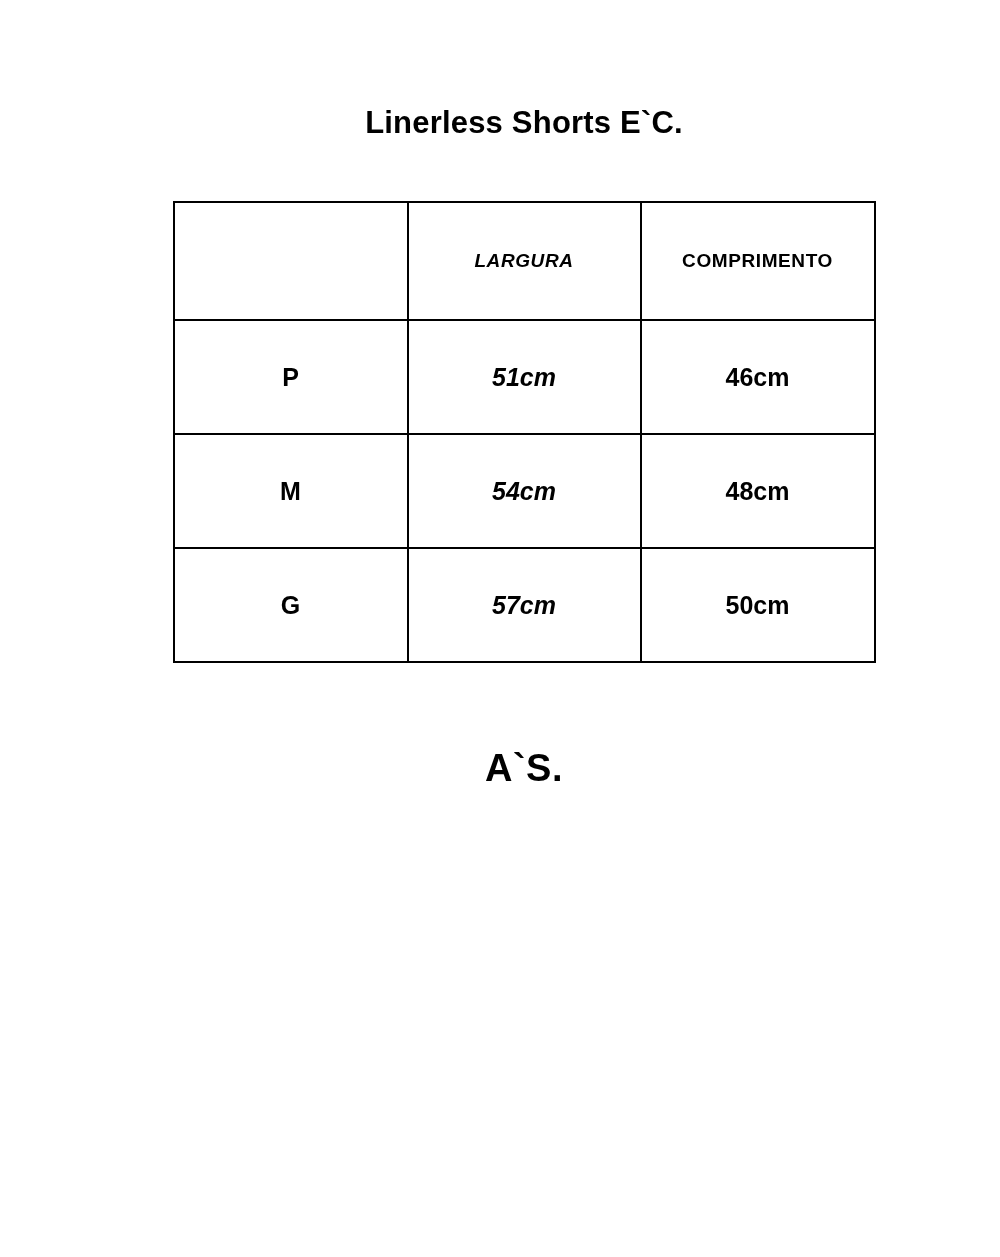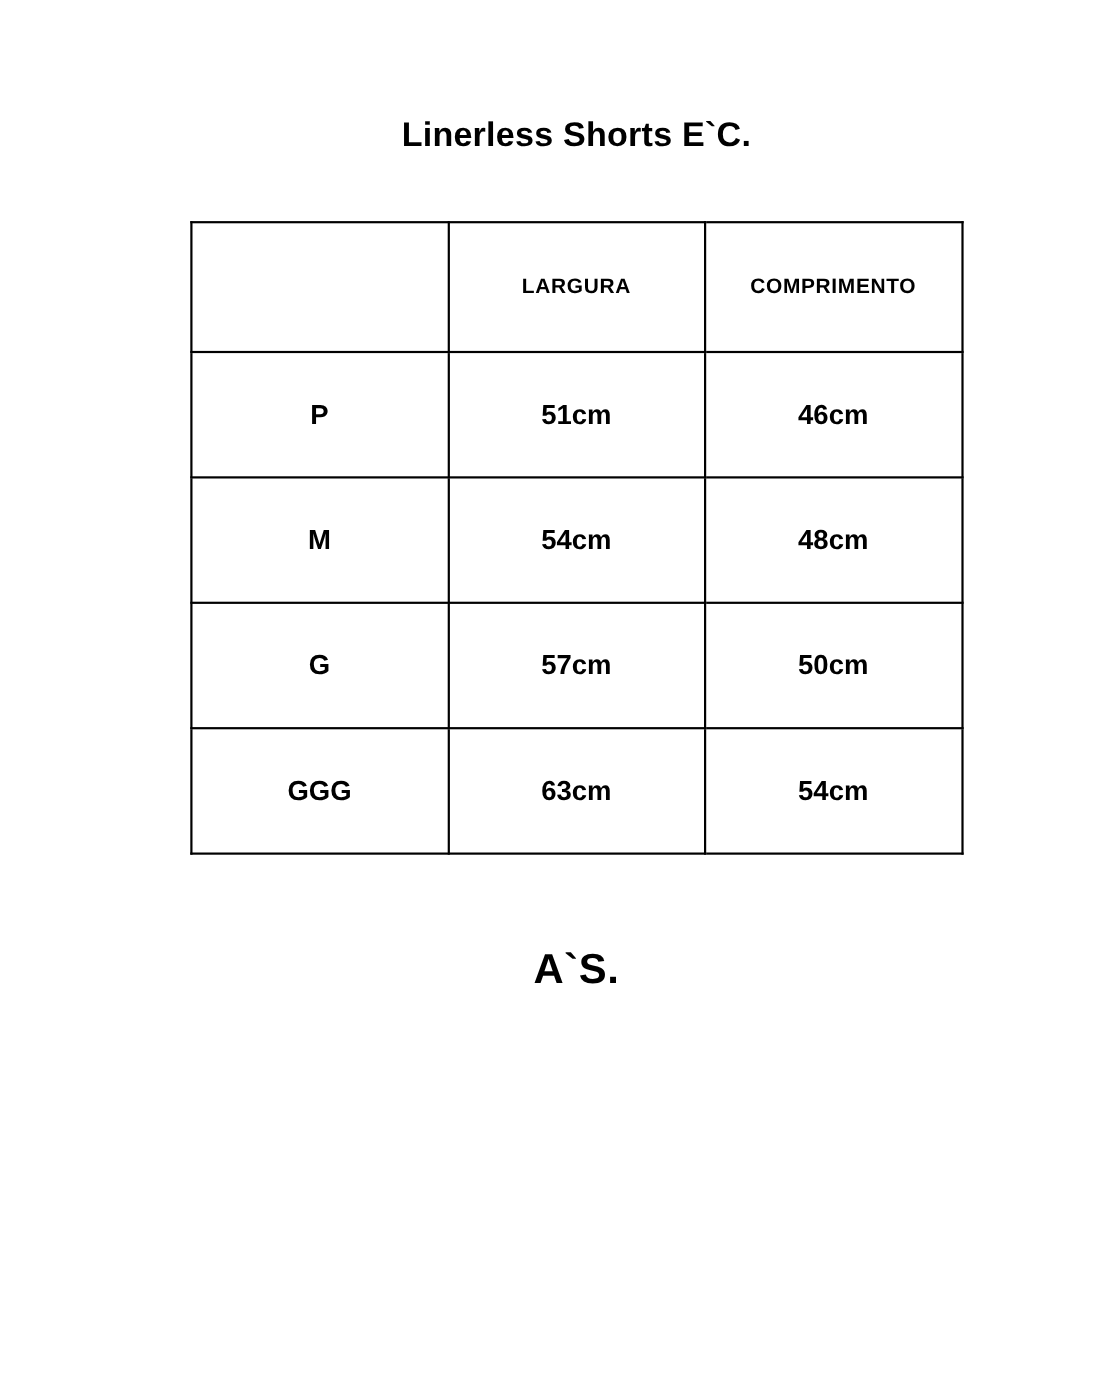--- a/index.html
+++ b/index.html
@@ -39,21 +39,21 @@
     table-layout: fixed;
   }
   .size-table td,
   .size-table th {
     border: 2px solid #000000;
     text-align: center;
     vertical-align: middle;
     padding: 0;
   }
   .col-size { width: 232px; }
-  .col-a { width: 231px; }
+  .col-a { width: 231px; font-style: italic; }
   .col-b { width: 232px; }
 
   .size-table thead th {
     height: 116px;
     font-size: 19px;
     font-weight: bold;
     letter-spacing: 0.6px;
   }
   .size-table thead th.blank {
     font-size: 0;
@@ -99,23 +99,18 @@
       <tr>
         <td class="col-size size-label">M</td>
         <td class="col-a">54cm</td>
         <td class="col-b">48cm</td>
       </tr>
       <tr>
         <td class="col-size size-label">G</td>
         <td class="col-a">57cm</td>
         <td class="col-b">50cm</td>
       </tr>
-      <tr>
-        <td class="col-size size-label">GGG</td>
-        <td class="col-a">63cm</td>
-        <td class="col-b">54cm</td>
-      </tr>
     </tbody>
   </table>
 
   <div class="footer-mark">A`S.</div>
 
 </div>
 
 </body></html>

